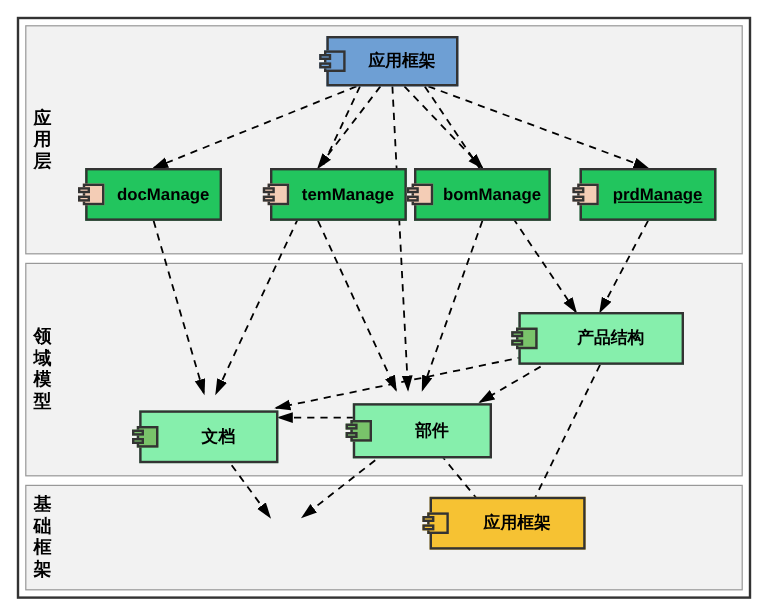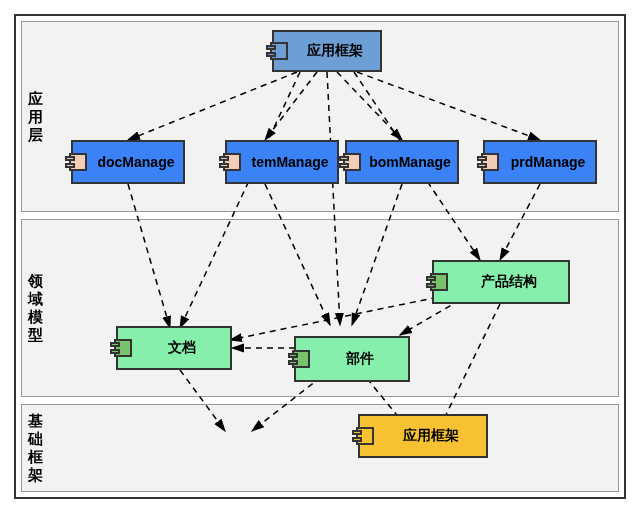--- a/index.html
+++ b/index.html
@@ -96,21 +96,21 @@
     height: 5px;
     background: var(--fill);
     border: 2px solid #333;
     box-sizing: border-box;
     z-index: 2;
   }
   .comp .icon .peg.p1 { top: 3px; }
   .comp .icon .peg.p2 { top: 10px; }
 
   .c-blue   { --fill:#6e9fd4; background:#6e9fd4; }
-  .c-peach  { --fill:#f4cdb6; background:#3b82f6; }
+  .c-peach  { --fill:#f4cdb6; background:#22c55e; }
   .c-green  { --fill:#79c36a; background:#86efac; }
   .c-yellow { --fill:#f6c233; background:#f6c233; }
 
   svg.arrows {
     position: absolute;
     left: 0;
     top: 0;
     pointer-events: none;
   }
 </style>
@@ -208,36 +208,36 @@
       </span>
     <span>temManage</span>
   </div>
   <div class="comp c-peach" style="left:345px; top:140px; width:114px; height:44px;">
     <span class="icon">
         <span class="peg p1"></span>
         <span class="peg p2"></span>
       </span>
     <span>bomManage</span>
   </div>
-  <div class="comp c-peach" style="left:483px; top:140px; width:114px; height:44px;">
+  <div class="comp c-peach" style="left:483px; top:140px; width:114px; height:44px;text-decoration:underline;">
     <span class="icon">
         <span class="peg p1"></span>
         <span class="peg p2"></span>
       </span>
     <span>prdManage</span>
   </div>
 
   <div class="comp c-green" style="left:432px; top:260px; width:138px; height:44px;">
     <span class="icon">
         <span class="peg p1"></span>
         <span class="peg p2"></span>
       </span>
     <span>产品结构</span>
   </div>
-  <div class="comp c-green" style="left:116px; top:326px; width:116px; height:44px;">
+  <div class="comp c-green" style="left:116px; top:342px; width:116px; height:44px;">
     <span class="icon">
         <span class="peg p1"></span>
         <span class="peg p2"></span>
       </span>
     <span>文档</span>
   </div>
   <div class="comp c-green" style="left:294px; top:336px; width:116px; height:46px;">
     <span class="icon">
         <span class="peg p1"></span>
         <span class="peg p2"></span>

